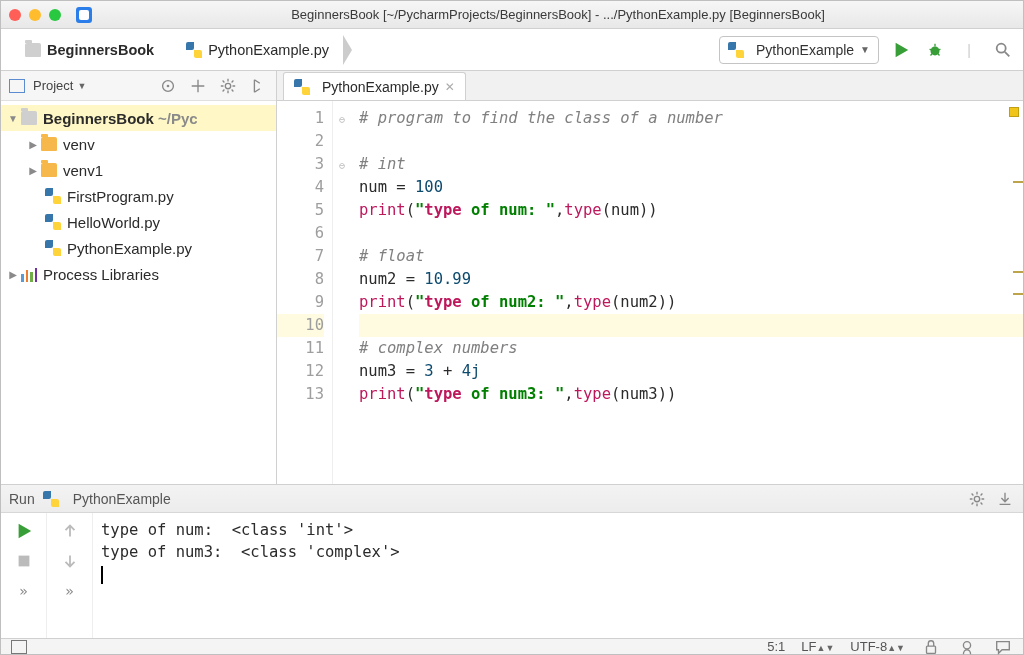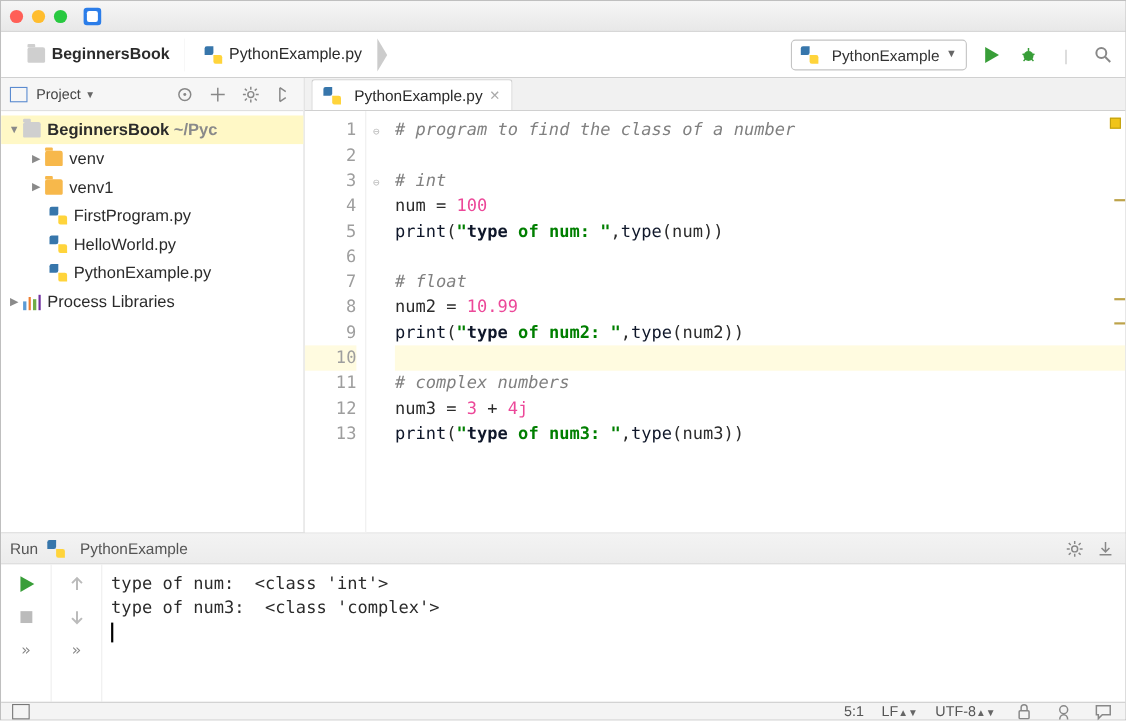--- a/index.html
+++ b/index.html
@@ -63,22 +63,22 @@
 .tab .x{color:#aaa;font-size:12px;}
 
 .codewrap { flex:1; display:flex; overflow:hidden; background:#fff; font-family: Menlo, Consolas, monospace; font-size:15.5px; line-height:23px; position:relative;}
 .gutter { width:56px; text-align:right; color:#9e9e9e; padding:6px 8px 6px 0; background:#fff; border-right:1px solid #eee; user-select:none;}
 .foldcol { width:18px; padding-top:6px; color:#bbb; text-align:center; }
 .foldmark{font-size:10px;}
 .code { flex:1; padding:6px 0 6px 8px; white-space:pre; color:#2b2b2b; }
 .hlrow{background:#fffbe0;}
 .cItalic{color:#808080;font-style:italic;}
 .cStr{color:#007f00;font-weight:700;}
-.cFn{color:#0f172a;}
-.cNum{color:#ec4899;}
+.cFn{color:#be185d;}
+.cNum{color:#0c4a6e;}
 .rmargin{position:absolute;right:4px;top:6px;width:10px;height:10px;background:#f0c419;border:1px solid #c0a010;}
 .tickcol{position:absolute;right:0;top:0;bottom:0;width:10px;}
 .tick{position:absolute;right:0;width:10px;height:2px;background:#bda34a;}
 
 
 .runpanel { height:154px; border-top:1px solid #d0d0d0; background:#fff; display:flex; flex-direction:column; }
 .runhead { height:28px; background:linear-gradient(#f3f3f3,#ececec); border-bottom:1px solid #d7d7d7; display:flex; align-items:center; padding:0 8px; gap:8px; font-size:14px; color:#555;}
 .runhead .spacer{flex:1;}
 .runbody { flex:1; display:flex; min-height:0;}
 .runleft { width:46px; display:flex; flex-direction:column; align-items:center; gap:10px; padding:8px 0; border-right:1px solid #eee;}
@@ -98,20 +98,21 @@
 
 <div class="window">
 
   <div class="titlebar">
     <div class="traffic">
       <div class="tbtn red"></div>
       <div class="tbtn yellow"></div>
       <div class="tbtn green"></div>
     </div>
     <span class="titleicon"></span>
+    <div class="titletext">BeginnersBook [~/PycharmProjects/BeginnersBook] - .../PythonExample.py [BeginnersBook]</div>
   </div>
 
   <div class="navbar">
     <div class="crumb sep">
       <span class="folder-icon gray"></span>
       <b>BeginnersBook</b>
     </div>
     <div class="crumb sep" style="padding-left:18px;">
       <span class="pyicon"></span>
       <span>PythonExample.py</span>

